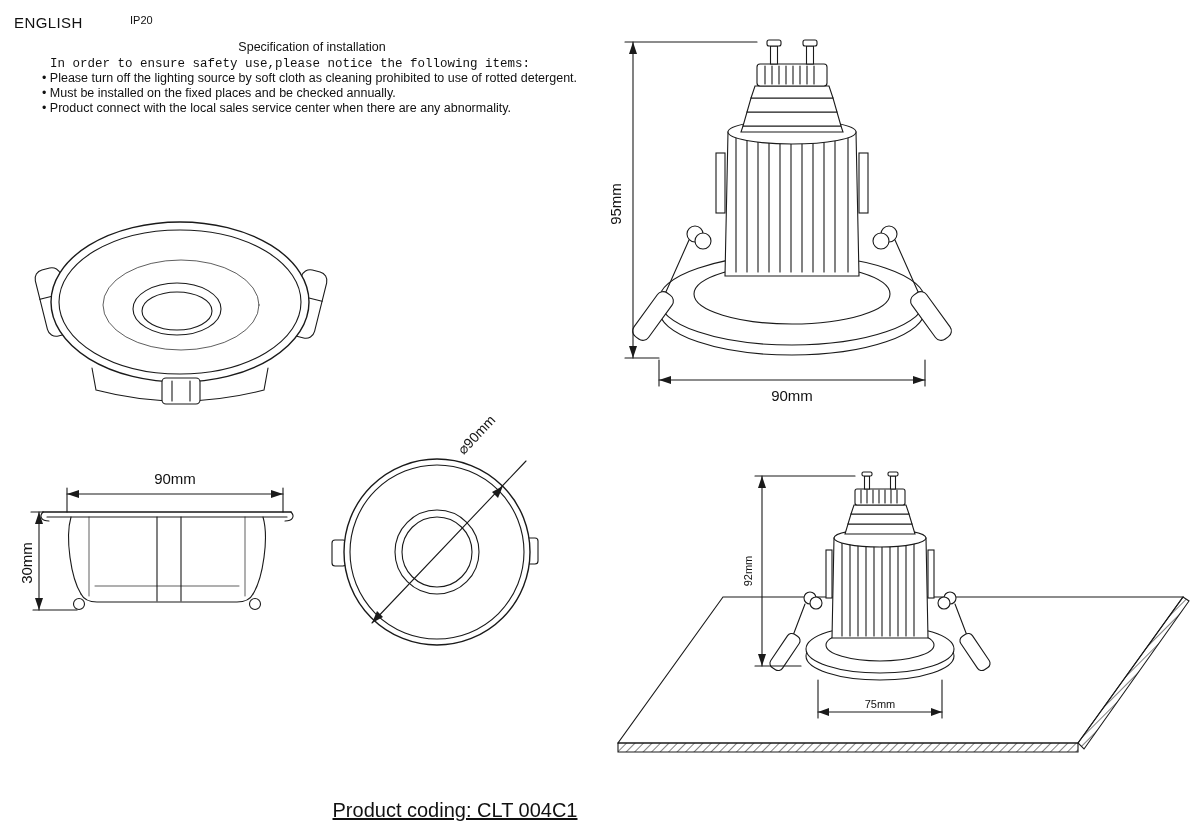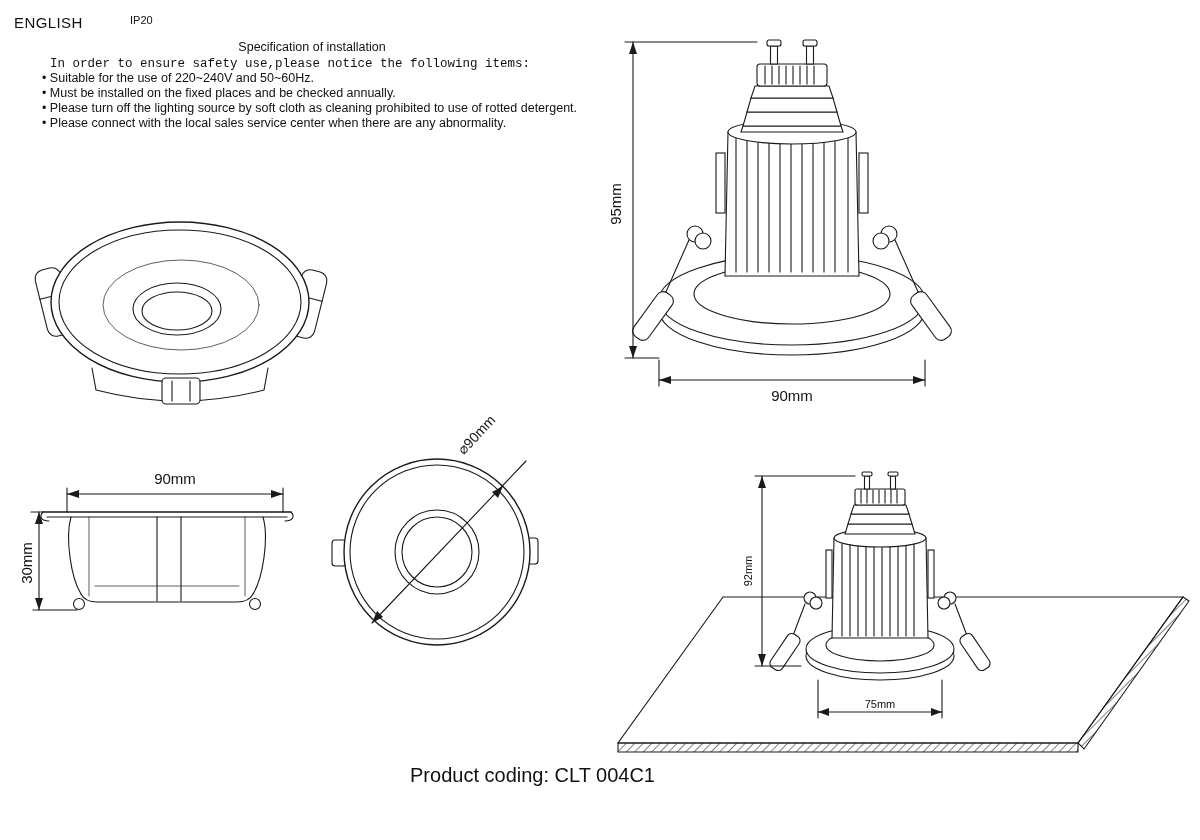--- a/index.html
+++ b/index.html
@@ -8,42 +8,41 @@
     width:1200px; height:840px; position:relative; overflow:hidden;
     font-family:"Liberation Sans", sans-serif; color:#111;
   }
   .abs { position:absolute; }
   .lang  { left:14px; top:14px; font-size:15px; letter-spacing:.4px; }
   .ip    { left:130px; top:14px; font-size:11px; }
   .spec  { left:10px; top:40px; width:640px; font-size:12.5px; line-height:14.7px;margin-left:32px; }
   .spec-title { width:540px; text-align:center; margin-bottom:2px; }
   .spec-intro { padding-left:8px; white-space:nowrap;font-family:Liberation Mono, monospace; }
   .spec-item  { white-space:nowrap; }
-  .coding { left:255px; top:764px; width:400px; text-align:right; font-size:20px; }
+  .coding { left:255px; top:799px; width:400px; text-align:center; font-size:20px;text-decoration:underline; }
   svg { position:absolute; overflow:visible; }
   svg * { stroke:#1a1a1a; fill:none; stroke-width:1.1; stroke-linecap:round; }
   svg .f   { fill:#ffffff; }
   svg .fb  { fill:#1a1a1a; stroke:none; }
   svg .w13 { stroke-width:1.4; }
   svg .w07 { stroke-width:0.7; }
   svg text { stroke:none; fill:#111; font-family:"Liberation Sans", sans-serif; }
 </style>
 </head>
 <body>
 
 <div class="abs lang">ENGLISH</div>
 <div class="abs ip">IP20</div>
 
 <div class="abs spec">
   <div class="spec-title">Specification of installation</div>
   <div class="spec-intro">In order to ensure safety use,please notice the following items:</div>
-  <div class="spec-item">• Suitable for the use of 220~240V and 50~60Hz.</div>
+  <div class="spec-item">• Please turn off the lighting source by soft cloth as cleaning prohibited to use of rotted detergent.</div>
   <div class="spec-item">• Must be installed on the fixed places and be checked annually.</div>
-  <div class="spec-item">• Please turn off the lighting source by soft cloth as cleaning prohibited to use of rotted detergent.</div>
-  <div class="spec-item">• Please connect with the local sales service center when there are any abnormality.</div>
+  <div class="spec-item">• Product connect with the local sales service center when there are any abnormality.</div>
 </div>
 
 <svg style="left:20px; top:210px;" width="320" height="205" viewBox="0 0 320 205">
   <g>
     <circle cx="58" cy="74" r="6"></circle>
       <circle cx="64" cy="70" r="6"></circle>
     <g transform="translate(34,92) rotate(-14)">
       <rect class="f" x="-13" y="-34" width="26" height="68" rx="9"></rect>
       <line x1="-13" y1="-6" x2="13" y2="-6"></line>
     </g>

